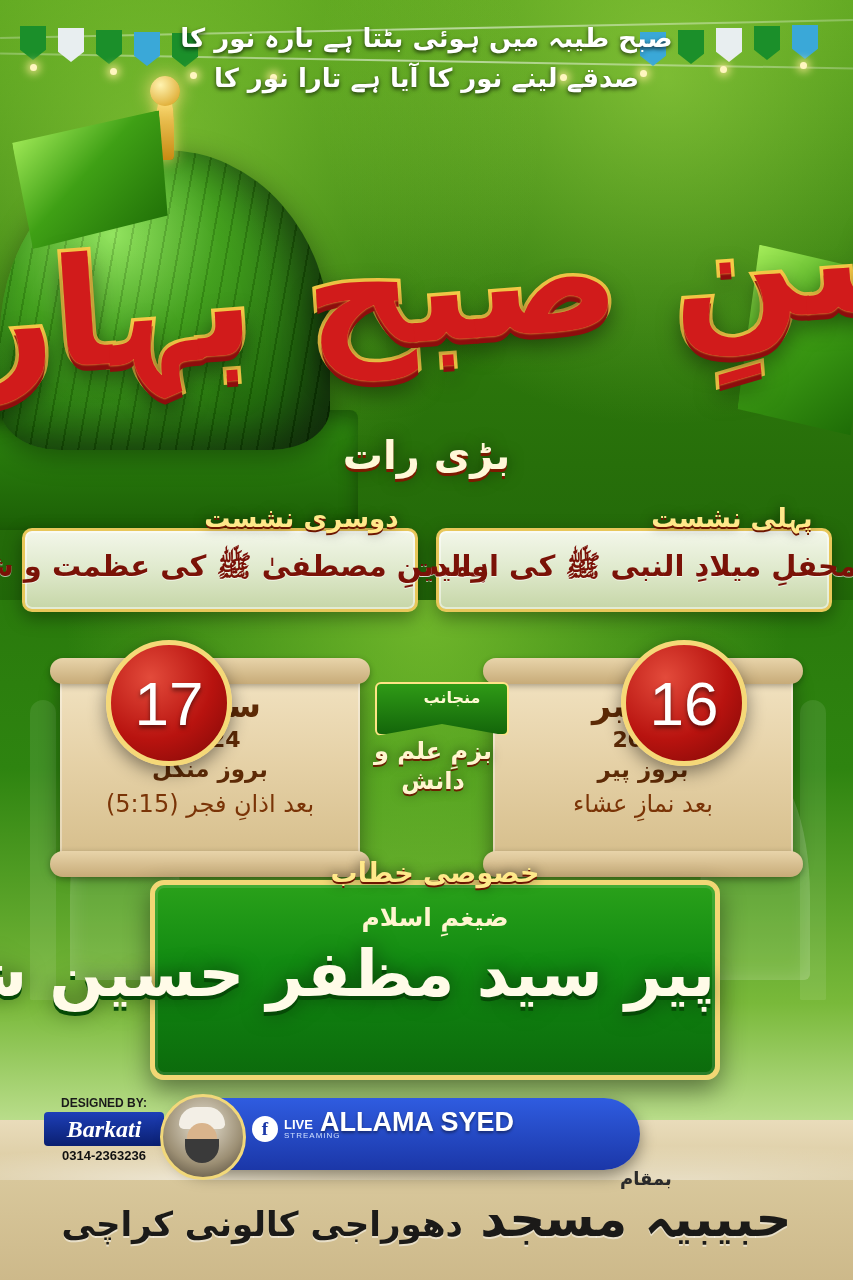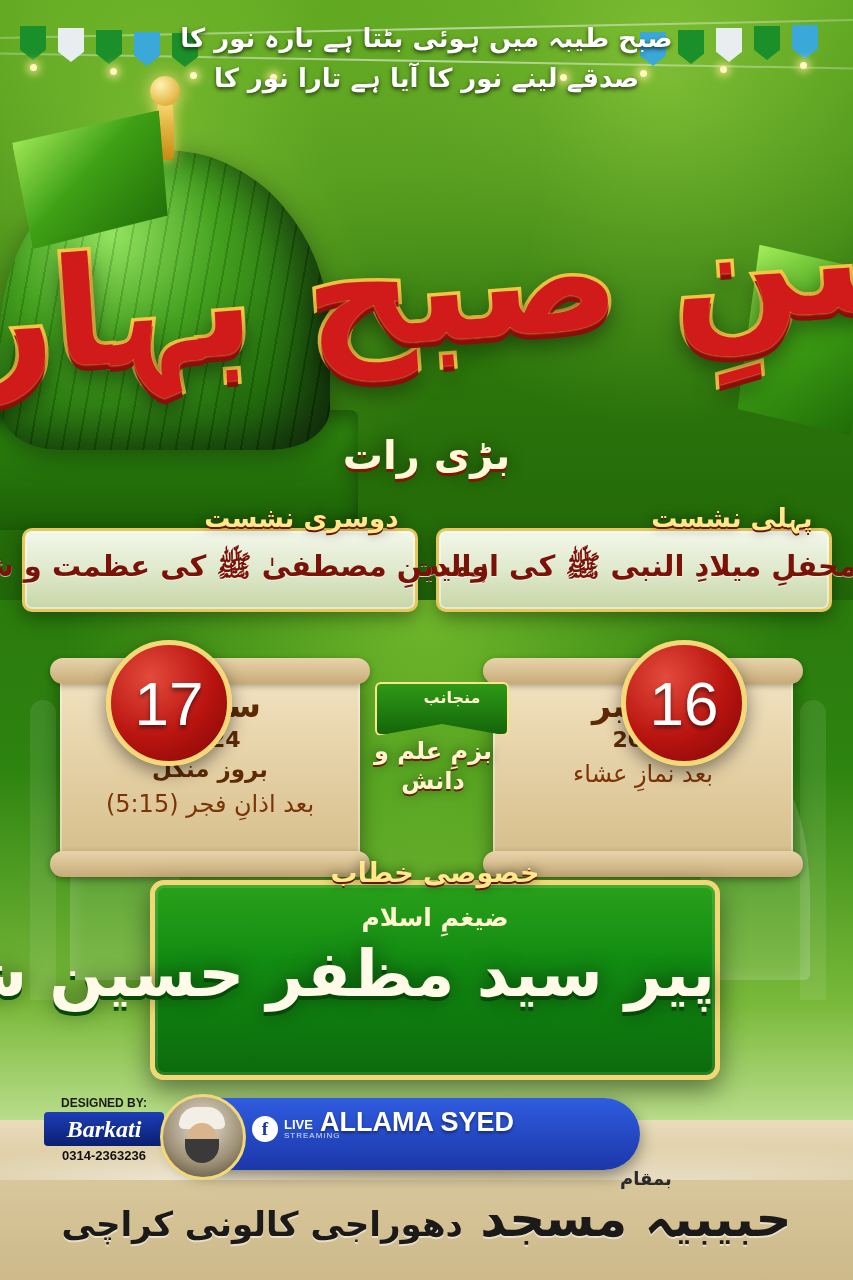--- a/index.html
+++ b/index.html
@@ -425,20 +425,21 @@
       <div class="session-text">والدینِ مصطفیٰ ﷺ کی عظمت و شان</div>
     </div>
   </div>
 
   <div class="scrolls">
 
     <div class="scroll scroll-right">
       <div class="scroll-body">
         <div class="sc-month">ستمبر</div>
         <div class="sc-year">2024</div>
+        <div class="sc-day">بروز پیر</div>
         <div class="sc-time">بعد نمازِ عشاء</div>
       </div>
     </div>
     <div class="daybadge daybadge-right">16</div>
 
     <div class="scroll scroll-left">
       <div class="scroll-body">
         <div class="sc-month">ستمبر</div>
         <div class="sc-year">2024</div>
         <div class="sc-day">بروز منگل</div>

